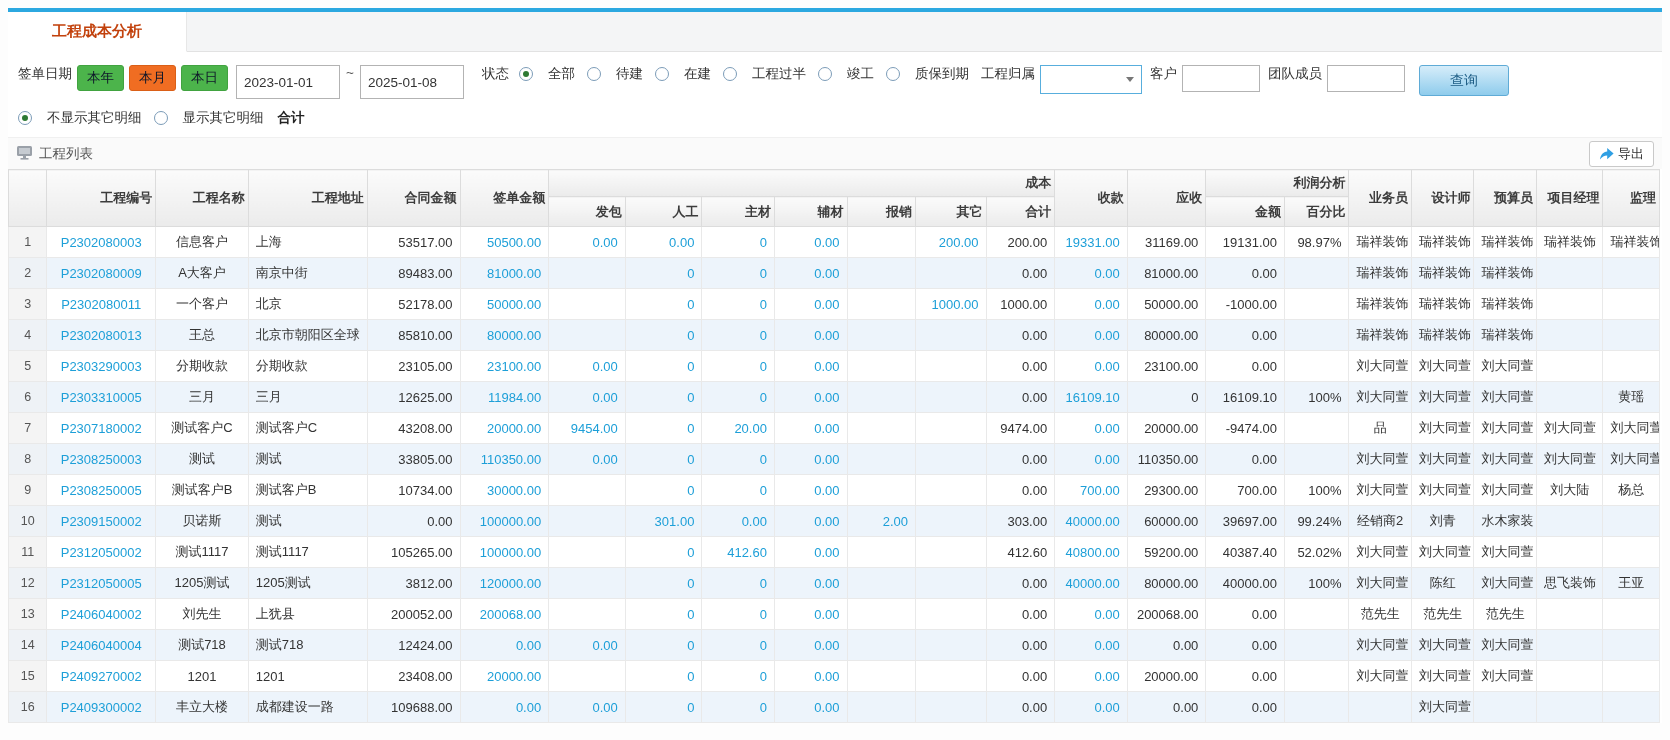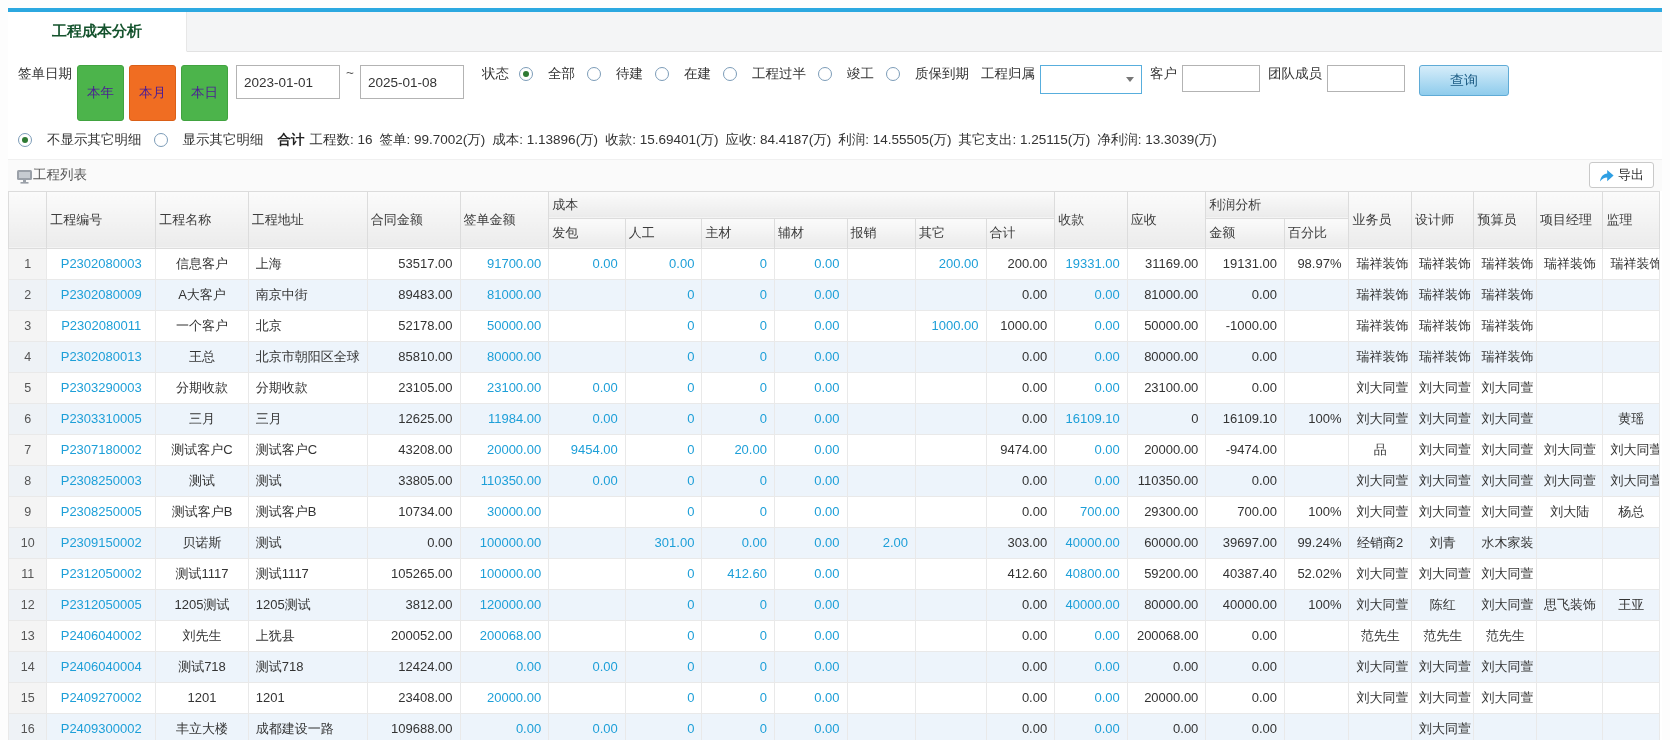--- a/index.html
+++ b/index.html
@@ -8,29 +8,29 @@
     width:1670px; height:740px; overflow:hidden;
     background:#fdfdfd; color:#333;
     font-family:"Liberation Sans","DejaVu Sans",sans-serif;
     font-size:13px;
   }
   .page { padding:8px 8px 0 8px; }
   .top-strip { height:4px; background:#2ca8e0; }
   .tab-bar { display:flex; background:#f4f5f6; border-bottom:1px solid #e2e2e2; height:40px; }
   .tab-active {
     background:#fff; display:flex; align-items:center; padding:0 44px;
-    font-weight:bold; font-size:15px; color:#14532d;
+    font-weight:bold; font-size:15px; color:#c2410c;
     border-right:1px solid #e7e7e7; margin-bottom:-1px; border-bottom:1px solid #fff; cursor:pointer;
   }
   
   .filter-row { display:flex; align-items:flex-start; padding:13px 10px 8px 10px; font-size:13.5px; background:#fff; }
   .filter-row > * { flex:none; }
   .lbl { margin-right:5px; }
   .qbtn-wrap { display:flex; gap:5px; margin-right:8px; }
-  .qbtn { padding:20px 9px; border-radius:3px; color:#4c1d95; font-size:13.5px; cursor:pointer; line-height:1; border:1px solid transparent; }
+  .qbtn { padding:5px 9px; border-radius:3px; color:#0f172a; font-size:13.5px; cursor:pointer; line-height:1; border:1px solid transparent; }
   .qbtn.green { background:#4cb44b; border-color:#41a340; }
   .qbtn.orange { background:#f06d22; border-color:#da5f17; }
   .date-input { width:104px; height:27px; border:1px solid #b3b3b3; padding:16px 7px; font-size:13.5px; color:#333; background:#fff; }
   .tilde { margin:0 6px; color:#555; }
   .gap { width:18px; }
   .radio-opt { display:inline-flex; align-items:center; gap:15px; margin-right:12px; cursor:pointer; }
   .rdot { width:14px; height:14px; border-radius:50%; border:1px solid #7c9cb8; background:#fff; position:relative; display:inline-block; }
   .rdot.on::after { content:""; position:absolute; left:3px; top:3px; width:6px; height:6px; border-radius:50%; background:#2e7a33; }
   .belong-select {
     width:102px; height:29px; border:1px solid #58aedd; background:#fff;
@@ -42,29 +42,29 @@
     margin-left:14px; width:90px; height:31px; cursor:pointer;
     background:linear-gradient(#d6edfa,#8fccec); border:1px solid #5fabd6; border-radius:3px;
     color:#1c5c84; font-size:14px; font-family:inherit;
   }
   
   .toggle-row { display:flex; align-items:center; padding:2px 10px 10px 10px; font-size:13.5px; background:#fff; flex-wrap:nowrap; white-space:nowrap; }
   .sum-label { font-weight:bold; margin:0 5px 0 2px; color:#222; }
   .sum-item { margin-right:7px; }
   
   .list-bar { display:flex; align-items:center; justify-content:space-between; background:#fafafa; border-top:1px solid #f0f0f0; padding:3px 8px; height:32px; }
-  .list-title { display:flex; align-items:flex-end; color:#555; font-size:13.5px; }
+  .list-title { display:flex; align-items:flex-start; gap:6px; color:#555; font-size:13.5px; }
   .export-btn { display:inline-flex; align-items:center; gap:3px; border:1px solid #c9c9c9; background:#fff; border-radius:3px; padding:3px 9px; font-size:13px; color:#333; cursor:pointer; }
   
   .grid-wrap { background:#fff; }
   table.grid { border-collapse:collapse; table-layout:fixed; width:1652px; font-size:13px; }
   table.grid th {
     background:linear-gradient(#fbfbfb,#ebebeb);
-    border:1px solid #dcdcdc; font-weight:normal; color:#3c3c3c;
-    padding:4px 3px; font-size:13px; text-align:left;
+    border:1px solid #dcdcdc; font-weight:bold; color:#3c3c3c;
+    padding:4px 3px; font-size:13px; text-align:right;
   }
   table.grid thead tr.grp th { height:26px; }
   table.grid thead tr.sub th { height:30px; }
   table.grid td { border:1px solid #e9e9e9; height:31px; padding:0 7px; overflow:hidden; white-space:nowrap; background:#fff; }
   tr.even td { background:#edf4fb; }
   td.rownum { background:#f4f4f4 !important; text-align:center; color:#555; font-size:12.5px; padding:0 2px; }
   tr.even td.rownum { background:#eef2f6 !important; }
   td.right { text-align:right; }
   td.center { text-align:center; }
   td.left { text-align:left; }
@@ -137,21 +137,20 @@
         <span class="radio-opt">
           <span class="rdot on"></span>
           <span>不显示其它明细</span>
         </span>
         <span class="radio-opt">
           <span class="rdot"></span>
           <span>显示其它明细</span>
         </span>
       </span>
     <span class="sum-label">合计</span>
-    <span><span class="sum-item">工程数: 16</span><span class="sum-item">签单: 99.7002(万)</span><span class="sum-item">成本: 1.13896(万)</span><span class="sum-item">收款: 15.69401(万)</span><span class="sum-item">应收: 84.4187(万)</span><span class="sum-item">利润: 14.55505(万)</span><span class="sum-item">其它支出: 1.25115(万)</span><span class="sum-item">净利润: 13.3039(万)</span></span>
   </div>
 
   <div class="list-bar">
     <span class="list-title">
       <svg width="17" height="15" viewBox="0 0 17 15">
         <rect x="1" y="1" width="15" height="10" rx="1.5" fill="#9aa0a8"></rect>
         <rect x="3" y="3" width="11" height="6" fill="#c6cbd1"></rect>
         <rect x="7" y="11" width="3" height="2" fill="#9aa0a8"></rect>
         <rect x="4.5" y="13" width="8" height="1.6" fill="#9aa0a8"></rect>
       </svg>
@@ -221,21 +220,21 @@
           <th>百分比</th>
         </tr>
       </thead>
       <tbody>
           <tr class="odd">
             <td class="rownum">1</td>
             <td class="center code">P2302080003</td>
             <td class="center">信息客户</td>
             <td class="left">上海</td>
             <td class="right">53517.00</td>
-            <td class="right blue">91700.00</td>
+            <td class="right blue">50500.00</td>
             <td class="right blue">0.00</td>
             <td class="right blue">0.00</td>
             <td class="right blue">0</td>
             <td class="right blue">0.00</td>
             <td class="right blue"></td>
             <td class="right blue">200.00</td>
             <td class="right">200.00</td>
             <td class="right blue">19331.00</td>
             <td class="right">31169.00</td>
             <td class="right">19131.00</td>

